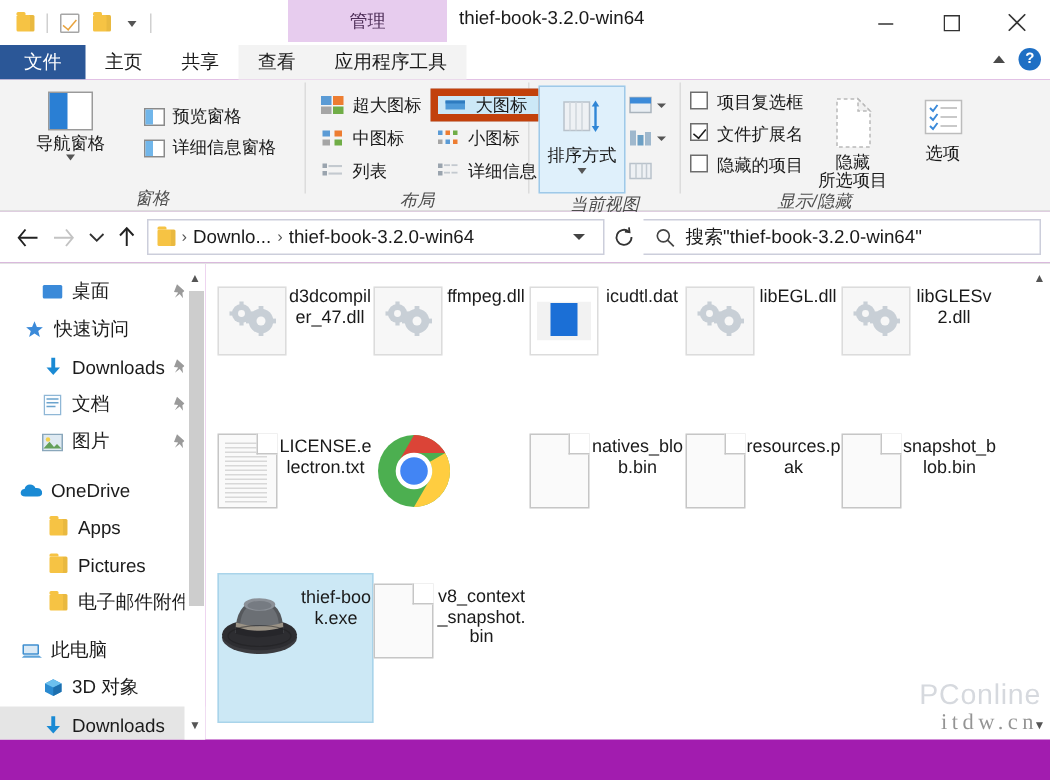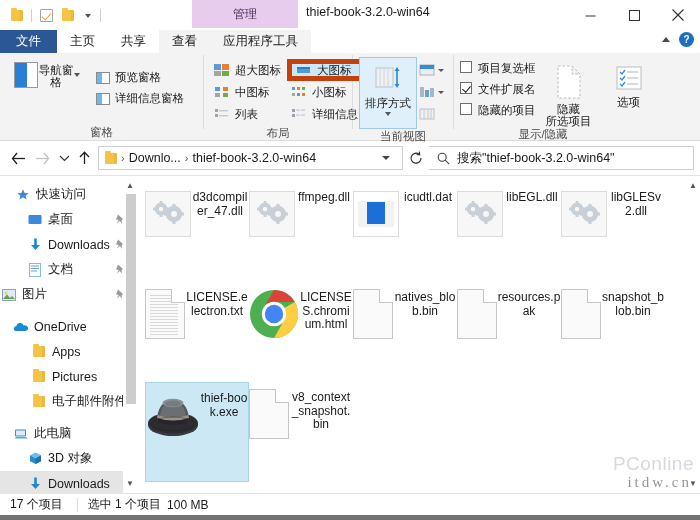--- a/index.html
+++ b/index.html
@@ -3,21 +3,21 @@
 <meta charset="utf-8">
 <style>
   * { box-sizing: border-box; margin: 0; padding: 0; }
   html, body {
     width: 700px; height: 520px;
     font-family: "Liberation Sans", "DejaVu Sans", sans-serif;
     background: #ffffff;
     overflow: hidden;
     -webkit-font-smoothing: antialiased;
   }
-  .window { width: 700px; height: 520px; position: relative; background: #737373; }
+  .window { width: 700px; height: 520px; position: relative; background: #a21caf; }
 
   
   .titlebar {
     height: 30px; display: flex; align-items: flex-start;
     background: #ffffff; position: relative;
   }
   .qat { display: flex; align-items: center; gap: 0px; padding: 5px 0 0 6px; height: 26px; }
   .qat-icon { width: 22px; height: 20px; display: flex; align-items: center; justify-content: center; }
   .folder-glyph {
     width: 12px; height: 11px; background: #f6c344;
@@ -79,26 +79,26 @@
 
   
   .ribbon {
     height: 88px; background: #f3f3f3; border-bottom: 1px solid #dcdcdc;
     display: flex; position: relative;
   }
   .rgroup { display: flex; flex-direction: column; height: 88px; position: relative; }
   .rgroup-body { flex: 1; display: flex; align-items: flex-start; padding-top: 4px; }
   .rgroup-label {
     height: 17px; font-size: 11.5px; color: #4d4d4d; text-align: center;
-    display: flex; align-items: center; justify-content: center;
+    display: flex; align-items: center; justify-content: center; font-style: italic;
   }
   .rgroup-div { width: 1px; background: #dcdcdc; height: 74px; align-self: flex-start; margin-top: 2px; }
 
   .bigbtn {
-    width: 66px; display: flex; align-items: center;
+    width: 66px; display: flex; flex-direction: column; align-items: center;
     padding-top: 4px; cursor: default;
   }
   .bigbtn .lbl { font-size: 11.5px; color: #1b1b1b; margin-top: 3px; text-align: center; line-height: 12px; }
   .bigbtn .dd { width: 0;height:0;border-left:3.5px solid transparent;border-right:3.5px solid transparent;border-top:4px solid #555; margin-top:1px;}
 
   .navpane-icon { width: 30px; height: 26px; border: 1px solid #9a9a9a; background: #fff; display: flex; }
   .navpane-icon i { display: block; width: 12px; background: #2a7fd4; }
 
   .smallitem { display: flex; align-items: center; gap: 5px; height: 21px; font-size: 11.5px; color: #1b1b1b; padding: 0 4px; }
   .panebox { width: 14px; height: 12px; border: 1px solid #8a8a8a; background: #fff; display: flex; flex-shrink: 0;}
@@ -549,41 +549,41 @@
           <line x1="8.2" y1="8.2" x2="12.2" y2="12.2" stroke="#444" stroke-width="1.1"></line>
         </svg>
       <span class="search-ph">搜索"thief-book-3.2.0-win64"</span>
     </div>
   </div>
 
   <div class="main">
 
     <div class="sidebar">
 
-      <div class="sb-item" style="padding-left:14px">
-        <span class="sb-ico">
-          <svg width="14" height="14" viewBox="0 0 14 14">
-              <path d="M7 1.2 L8.6 5 L12.6 5.2 L9.5 7.7 L10.6 11.6 L7 9.3 L3.4 11.6 L4.5 7.7 L1.4 5.2 L5.4 5 Z" fill="#3b8ad9"></path>
-            </svg>
-        </span>
-        <span class="sb-label">快速访问</span>
-      </div>
-
       <div class="sb-item" style="padding-left:26px">
         <span class="sb-ico">
           <svg width="14" height="12" viewBox="0 0 14 12">
               <rect x="0.5" y="1" width="13" height="9" rx="1" fill="#3b8ad9"></rect>
             </svg>
         </span>
         <span class="sb-label">桌面</span>
         <span class="sb-pin">
           <svg width="10" height="11" viewBox="0 0 10 11">
               <path d="M3 0.5 L8 5 L6.6 6.2 L7 9.8 L4.8 7 L1.6 9.5 L3.8 6 L1 5.6 Z" fill="#9a9a9a"></path>
             </svg>
         </span>
+      </div>
+
+      <div class="sb-item" style="padding-left:14px">
+        <span class="sb-ico">
+          <svg width="14" height="14" viewBox="0 0 14 14">
+              <path d="M7 1.2 L8.6 5 L12.6 5.2 L9.5 7.7 L10.6 11.6 L7 9.3 L3.4 11.6 L4.5 7.7 L1.4 5.2 L5.4 5 Z" fill="#3b8ad9"></path>
+            </svg>
+        </span>
+        <span class="sb-label">快速访问</span>
       </div>
 
       <div class="sb-item" style="padding-left:26px">
         <span class="sb-ico">
           <svg width="13" height="13" viewBox="0 0 13 13">
               <line x1="6.5" y1="0.5" x2="6.5" y2="8.5" stroke="#1a8ad4" stroke-width="2.6"></line>
               <path d="M2 7 L6.5 12 L11 7 Z" fill="#1a8ad4"></path>
             </svg>
         </span>
         <span class="sb-label">Downloads</span>
@@ -604,21 +604,21 @@
             </svg>
         </span>
         <span class="sb-label">文档</span>
         <span class="sb-pin">
           <svg width="10" height="11" viewBox="0 0 10 11">
               <path d="M3 0.5 L8 5 L6.6 6.2 L7 9.8 L4.8 7 L1.6 9.5 L3.8 6 L1 5.6 Z" fill="#9a9a9a"></path>
             </svg>
         </span>
       </div>
 
-      <div class="sb-item" style="">
+      <div class="sb-item" style="padding-left:26px">
         <span class="sb-ico">
           <svg width="14" height="12" viewBox="0 0 14 12">
               <rect x="0.5" y="0.5" width="13" height="11" fill="#dfeaf2" stroke="#8aa7bb"></rect>
               <circle cx="4" cy="4" r="1.5" fill="#f3d14e"></circle>
               <path d="M1 10 L5 5.5 L8 9 L10 7 L13 10 Z" fill="#64a05a"></path>
             </svg>
         </span>
         <span class="sb-label">图片</span>
         <span class="sb-pin">
           <svg width="10" height="11" viewBox="0 0 10 11">
@@ -840,21 +840,20 @@
         <div class="tile">
           <div class="ic">
             <svg width="50" height="50" viewBox="0 0 50 50">
               <circle cx="25" cy="25" r="24" fill="#4caf50"></circle>
               <path d="M25 1 A24 24 0 0 1 45.8 13 L25 13 A12 12 0 0 0 14.6 19 Z" fill="#db4437"></path>
               <path d="M45.8 13 A24 24 0 0 1 25 49 L35.4 31 A12 12 0 0 0 35.4 19 Z" fill="#ffcd40"></path>
               <circle cx="25" cy="25" r="12.2" fill="#fff"></circle>
               <circle cx="25" cy="25" r="9.2" fill="#4285f4"></circle>
             </svg>
           </div>
-          <div class="nm">LICENSES.chromium.html</div>
         </div>
 
         <div class="tile">
           <div class="ic">
               <div class="doc"></div>
             </div>
           <div class="nm">natives_blob.bin</div>
         </div>
 
         <div class="tile">
@@ -900,20 +899,14 @@
       <div class="content-scroll">
         <div class="cs-arr" style="top:2px">▲</div>
         <div class="cs-arr" style="bottom:4px">▼</div>
       </div>
 
       <div class="watermark">PConline</div>
       <div class="watermark2">itdw.cn</div>
     </div>
   </div>
 
-  <div class="statusbar">
-    <span class="st-seg">17 个项目</span>
-    <span class="st-div"></span>
-    <span class="st-seg" style="padding-right:6px">选中 1 个项目</span>
-    <span class="st-seg">100 MB</span>
-  </div>
 
 </div>
 
 </body></html>

